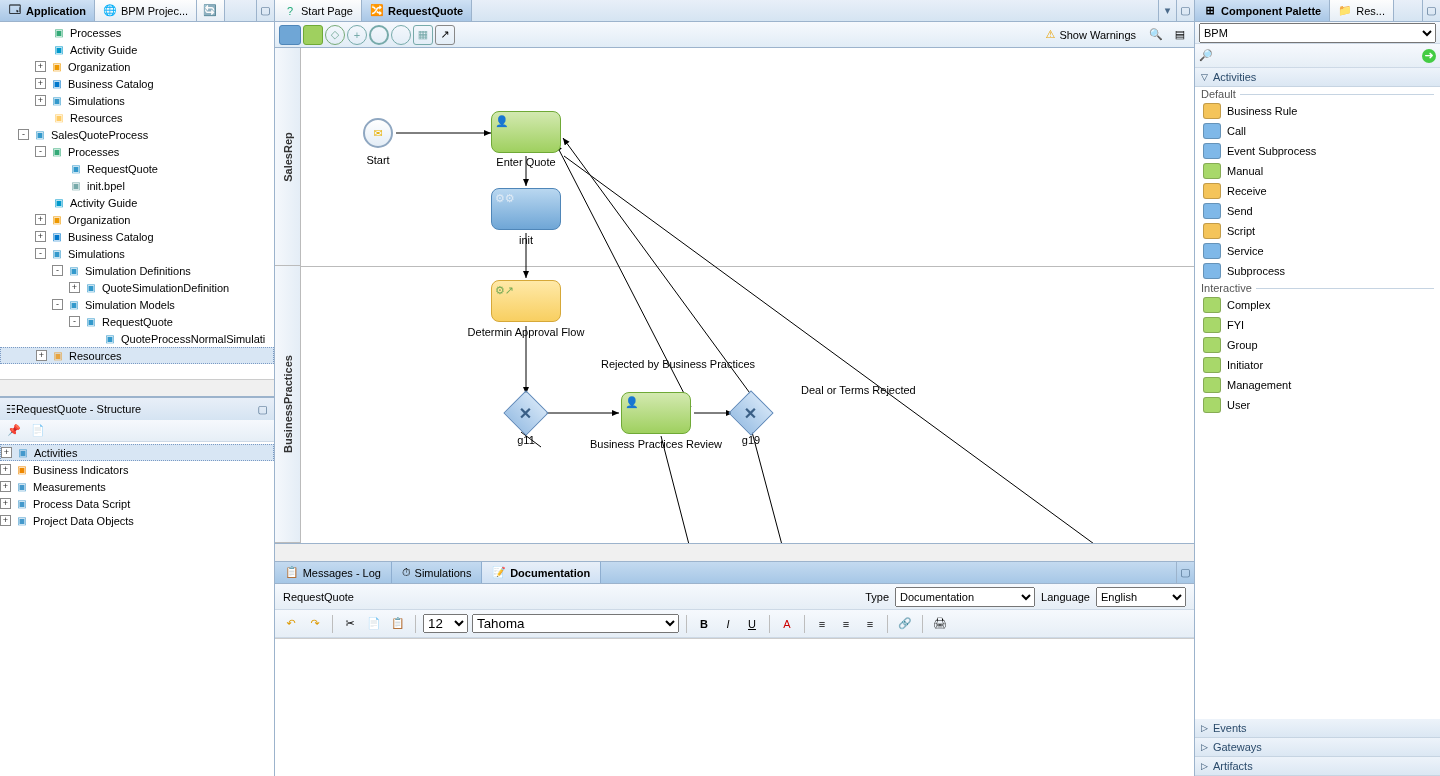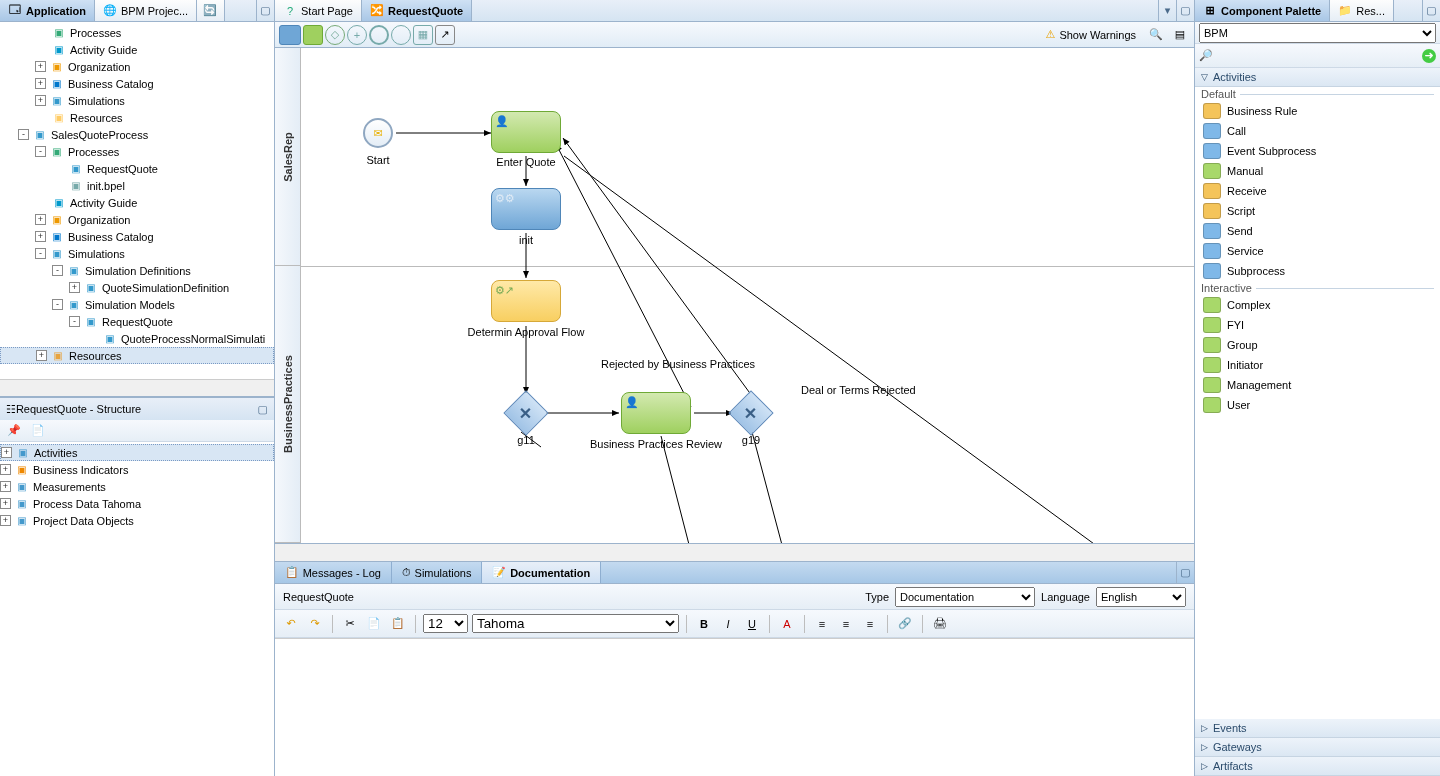--- a/index.html
+++ b/index.html
@@ -231,21 +231,21 @@
             <span>Business Indicators</span>
           </div>
           <div class="tree-row">
             <span class="tog">+</span>
             <span class="nico" style="color: rgb(68, 153, 204);">▣</span>
             <span>Measurements</span>
           </div>
           <div class="tree-row">
             <span class="tog">+</span>
             <span class="nico" style="color: rgb(68, 153, 204);">▣</span>
-            <span>Process Data Tahoma</span>
+            <span>Process Data Script</span>
           </div>
           <div class="tree-row">
             <span class="tog">+</span>
             <span class="nico" style="color: rgb(68, 153, 204);">▣</span>
             <span>Project Data Objects</span>
           </div>
         </div>
     </div>
   </div>
 
@@ -460,26 +460,26 @@
           </div>
           <div class="pal-item">
             <span class="pico" style="background: rgb(168, 216, 106);"></span>
             <span>Manual</span>
           </div>
           <div class="pal-item">
             <span class="pico" style="background: rgb(244, 196, 90);"></span>
             <span>Receive</span>
           </div>
           <div class="pal-item">
+            <span class="pico" style="background: rgb(127, 184, 232);"></span>
+            <span>Send</span>
+          </div>
+          <div class="pal-item">
             <span class="pico" style="background: rgb(244, 196, 90);"></span>
             <span>Script</span>
-          </div>
-          <div class="pal-item">
-            <span class="pico" style="background: rgb(127, 184, 232);"></span>
-            <span>Send</span>
           </div>
           <div class="pal-item">
             <span class="pico" style="background: rgb(127, 184, 232);"></span>
             <span>Service</span>
           </div>
           <div class="pal-item">
             <span class="pico" style="background: rgb(127, 184, 232);"></span>
             <span>Subprocess</span>
           </div>
         </div>

